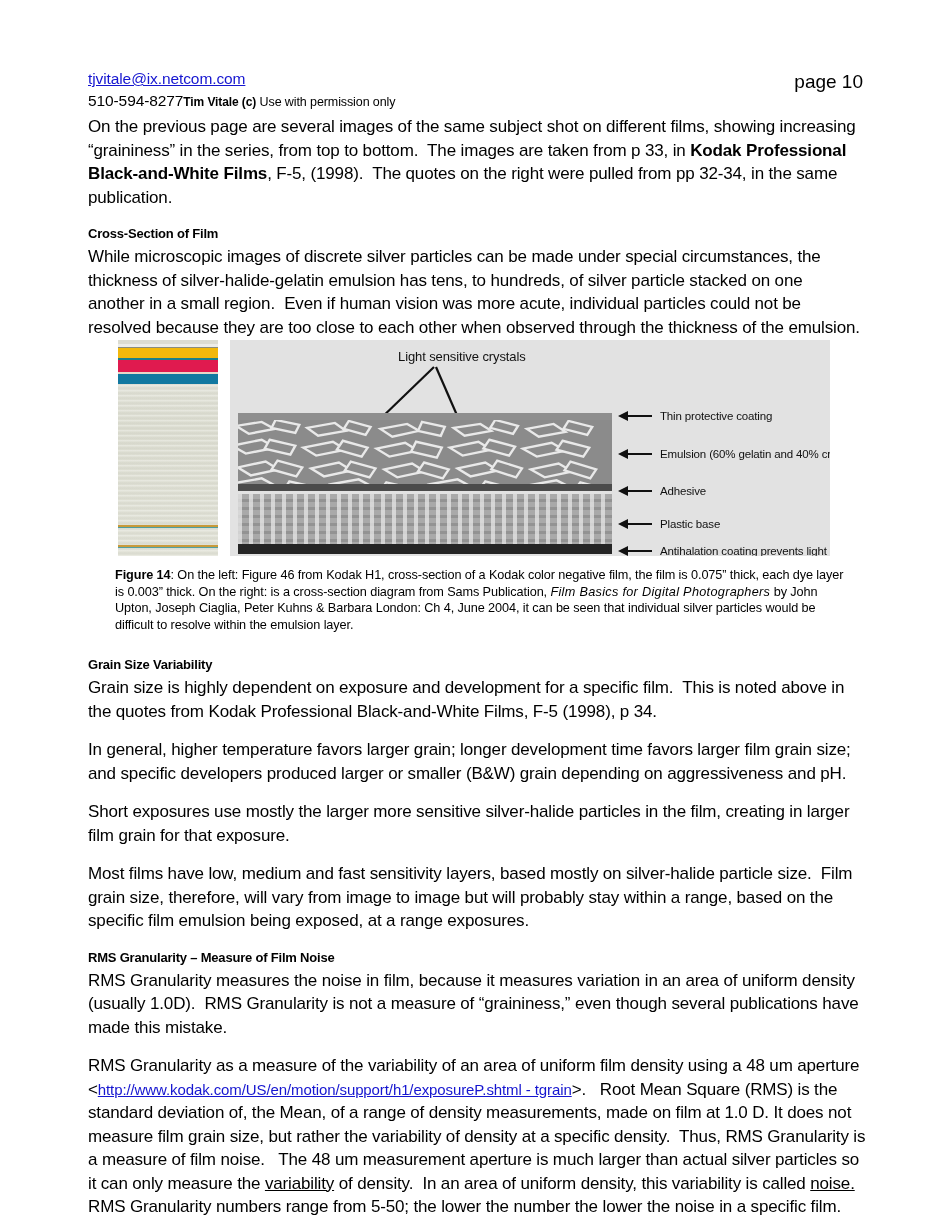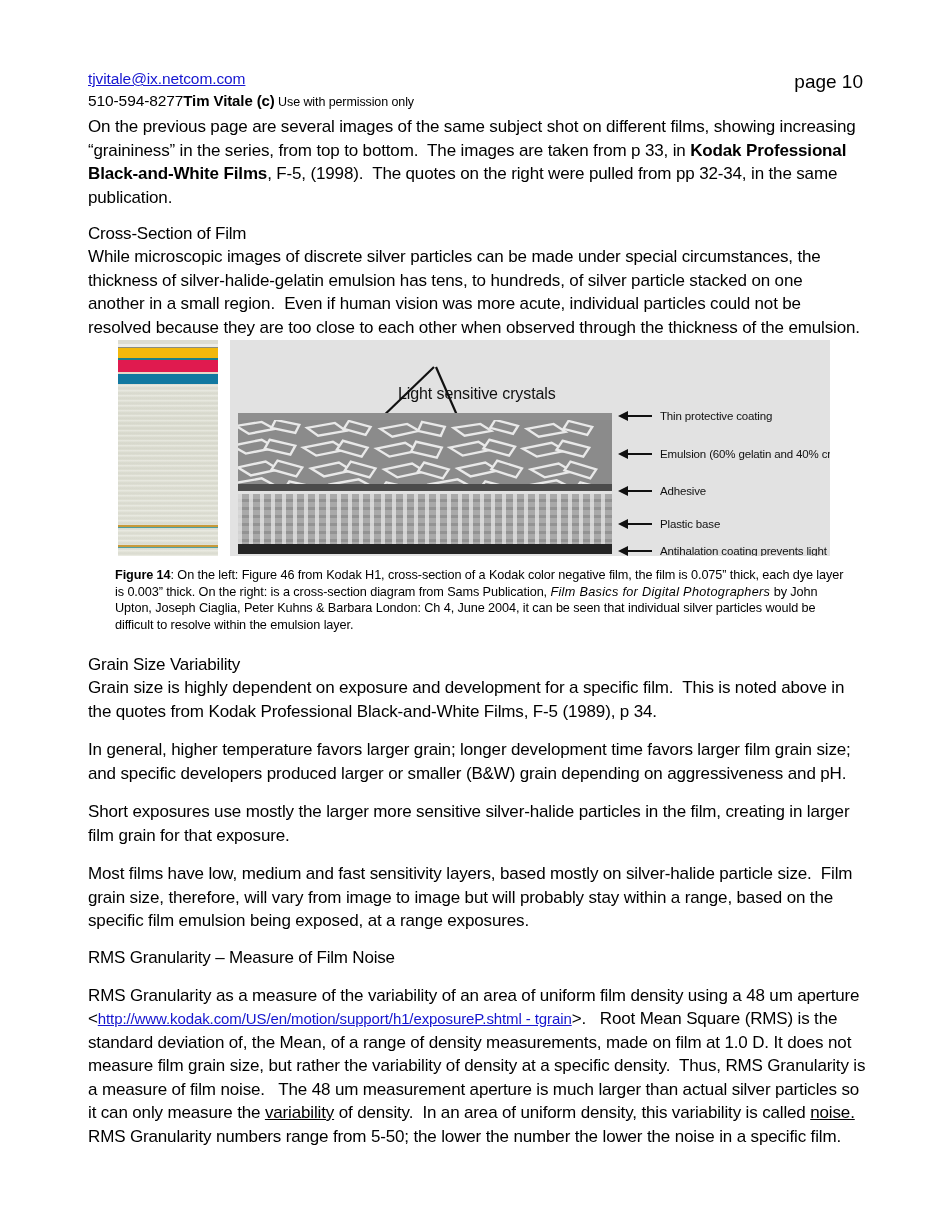--- a/index.html
+++ b/index.html
@@ -45,21 +45,21 @@
     top: 1px;
     font-size: 19px;
     color: #000;
   }
   .hdr-line2 {
     margin-top: 2px;
     font-size: 15.5px;
     letter-spacing: -0.1px;
   }
   .hdr-line2 .small-bold {
-    font-size: 15px;
+    font-size: 12px;
     font-weight: bold;
   }
   .hdr-line2 .small-plain {
     font-size: 12.5px;
     font-weight: normal;
   }
 
   
   .content {
     position: absolute;
@@ -73,22 +73,22 @@
     line-height: 23.5px;
     letter-spacing: -0.15px;
     text-align: left;
     white-space: pre-wrap;
   }
   p.gap {
     margin-top: 15px;
   }
   h2.sec {
     margin: 14px 0 0 0;
-    font-size: 17px;
-    font-weight: normal;
+    font-size: 13px;
+    font-weight: bold;
     line-height: 22px;
     letter-spacing: -0.2px;
   }
   h2.sec.first {
     margin-top: 14px;
   }
   .b { font-weight: bold; }
   .u { text-decoration: underline; }
   a.inline-link {
     color: #1515d0;
@@ -137,25 +137,24 @@
     top: 0;
     width: 600px;
     height: 216px;
     background: #e2e2e2;
     overflow: hidden;
   }
   .dg-title {
     position: absolute;
     left: 168px;
     top: 9px;
-    font-size: 16px;
+    font-size: 13px;
     color: #111;
     letter-spacing: -0.1px;
     white-space: nowrap;
-    margin-top: 36px;
   }
   .dg-stack {
     position: absolute;
     left: 8px;
     top: 73px;
     width: 374px;
   }
   .lyr {
     position: relative;
     width: 100%;
@@ -388,22 +387,23 @@
 
       <div class="arrow-left" style="left:388px;top:205px;"></div>
       <span class="lbl" style="left:430px;top:205px;">Antihalation coating prevents light reflection</span>
     </div>
   </div>
 
   <div class="caption"><span class="b">Figure 14</span><span>:  On the left: Figure 46 from Kodak H1, cross-section of a Kodak color negative film, the film is 0.075” thick, each dye layer is 0.003” thick.  On the right: is a cross-section diagram from Sams Publication, </span><span class="it">Film Basics for Digital Photographers</span><span> by John Upton, Joseph Ciaglia, Peter Kuhns &amp; Barbara London: Ch 4, June 2004, it can be seen that individual silver particles would be difficult to resolve within the emulsion layer.</span></div>
 
   <div class="lower">
     <h2 class="sec" style="margin-top:8px;">Grain Size Variability</h2>
-    <p class="para">Grain size is highly dependent on exposure and development for a specific film.  This is noted above in the quotes from Kodak Professional Black-and-White Films, F-5 (1989), p 34.</p>
+    <p class="para">Grain size is highly dependent on exposure and development for a specific film.  This is noted above in the quotes from Kodak Professional Black-and-White Films, F-5 (1998), p 34.</p>
     <p class="para gap">In general, higher temperature favors larger grain; longer development time favors larger film grain size; and specific developers produced larger or smaller (B&amp;W) grain depending on aggressiveness and pH.</p>
     <p class="para gap">Short exposures use mostly the larger more sensitive silver-halide particles in the film, creating in larger film grain for that exposure.</p>
     <p class="para gap">Most films have low, medium and fast sensitivity layers, based mostly on silver-halide particle size.  Film grain size, therefore, will vary from image to image but will probably stay within a range, based on the specific film emulsion being exposed, at a range exposures.</p>
 
     <h2 class="sec">RMS Granularity – Measure of Film Noise</h2>
+    <p class="para">RMS Granularity measures the noise in film, because it measures variation in an area of uniform density (usually 1.0D).  RMS Granularity is not a measure of “graininess,” even though several publications have made this mistake.</p>
     <p class="para gap"><span>RMS Granularity as a measure of the variability of an area of uniform film density using a 48 um aperture &lt;</span><a class="inline-link" href="#">http://www.kodak.com/US/en/motion/support/h1/exposureP.shtml - tgrain</a><span>&gt;.   Root Mean Square (RMS) is the standard deviation of, the Mean, of a range of density measurements, made on film at 1.0 D</span><span>. It does not measure film grain size, but rather the variability of density at a specific density.  Thus, RMS Granularity is a measure of film noise.   The 48 um measurement aperture is much larger than actual silver particles so it can only measure the </span><span class="u">variability</span><span> of density.  In an area of uniform density, this variability is called </span><span class="u">noise.</span><span>   RMS Granularity numbers range from 5-50; the lower the number the lower the noise in a specific film.</span></p>
   </div>
 
 </div>
 
 </body></html>

